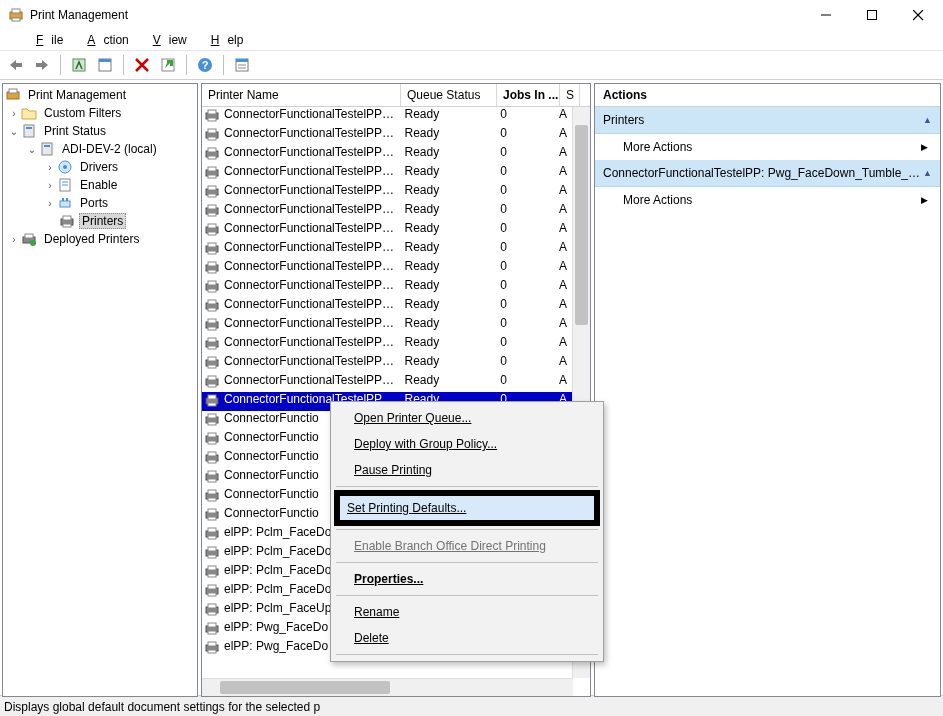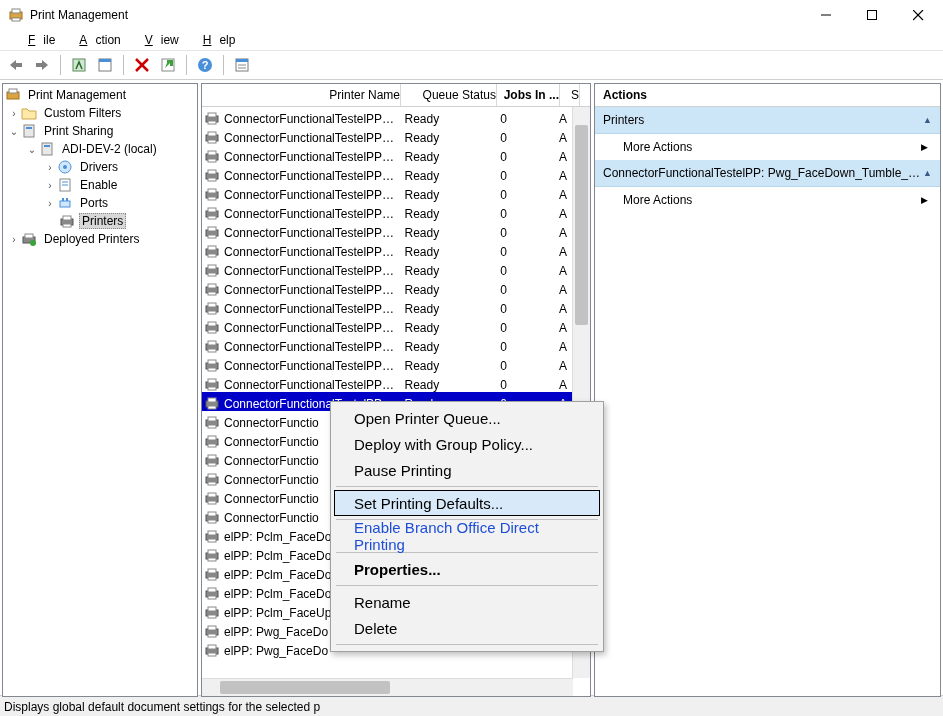--- a/index.html
+++ b/index.html
@@ -36,21 +36,21 @@
     align-items: center;
     justify-content: center;
     font-size: 13px;
   }
   .winbtn svg { display:block; }
   
   .menubar {
     height: 20px;
     display: flex;
     align-items: center;
-    padding: 0 12px;
+    padding: 0 20px;
     border-bottom: 1px solid #e5e5e5;
   }
   .menubar span {
     padding: 2px 8px;
   }
   .menubar .hotkey {
     text-decoration: underline;
   }
   
   .toolbar {
@@ -145,21 +145,20 @@
   .indent-2 { padding-left: 22px; }
   .indent-3 { padding-left: 40px; }
   .indent-4 { padding-left: 56px; }
   
   .col-headers {
     display: flex;
     height: 22px;
     background: #fff;
     border-bottom: 1px solid #d0d0d0;
     align-items: center;
-    text-align: right;
   }
   .col-headers .ch {
     height: 22px;
     line-height: 22px;
     padding-left: 6px;
     border-right: 1px solid #d8d8d8;
     box-sizing: border-box;
     font-size: 12px;
     overflow: hidden;
     white-space: nowrap;
@@ -206,21 +205,21 @@
     border-radius: 2px;
   }
   .list {
     position: absolute;
     top:0; left:0; right:17px;
     padding-top: 0;
   }
   .list-row {
     display: flex;
     height: 19px;
-    align-items: flex-end;
+    align-items: flex-start;
     white-space: nowrap;
     overflow: hidden;
   }
   .list-row .picon {
     width: 16px;
     height: 16px;
     margin: 0 4px 0 2px;
     flex-shrink: 0;
   }
   .list-row .c-name {
@@ -287,29 +286,30 @@
     border: 1px solid #a0a0a0;
     box-shadow: 2px 3px 6px rgba(0,0,0,0.25);
     padding: 3px;
     z-index: 100;
   }
   .cm-item {
     height: 26px;
     display: flex;
     align-items: center;
     padding: 0 20px 0 20px;
-    font-size: 15px;
+    font-size: 12px;
+    text-decoration: underline;
   }
   .cm-item.hover {
     background: #d8eaf9;
-    border: 1px solid #000000;
-    padding: 0 19px 0 19px;
+    border: 6px solid #000000;
+    padding: 0 19px 0 7px;
     height: 24px;
   }
-  .cm-item.disabled { color: #1d4ed8; }
+  .cm-item.disabled { color: #737373; }
   .cm-item.bold { font-weight: 600; }
   .cm-sep {
     height: 1px;
     background: #c0c0c0;
     margin: 3px 2px;
   }
   
   .statusbar {
     height: 22px;
     line-height: 22px;
@@ -440,21 +440,21 @@
         <span class="label">Custom Filters</span>
       </div>
       <div class="tree-row indent-1">
         <span class="twisty">⌄</span>
         <span class="ticon">
           <svg width="16" height="16">
               <rect x="3" y="2" width="10" height="12" fill="#e8e8e8" stroke="#888"></rect>
               <rect x="5" y="4" width="6" height="2" fill="#4a90d9"></rect>
             </svg>
         </span>
-        <span class="label">Print Sharing</span>
+        <span class="label">Print Status</span>
       </div>
       <div class="tree-row indent-2">
         <span class="twisty">⌄</span>
         <span class="ticon">
           <svg width="16" height="16">
               <rect x="3" y="2" width="10" height="12" fill="#e8e8e8" stroke="#888"></rect>
               <rect x="5" y="4" width="6" height="2" fill="#4a90d9"></rect>
             </svg>
         </span>
         <span class="label">ADI-DEV-2 (local)</span>

